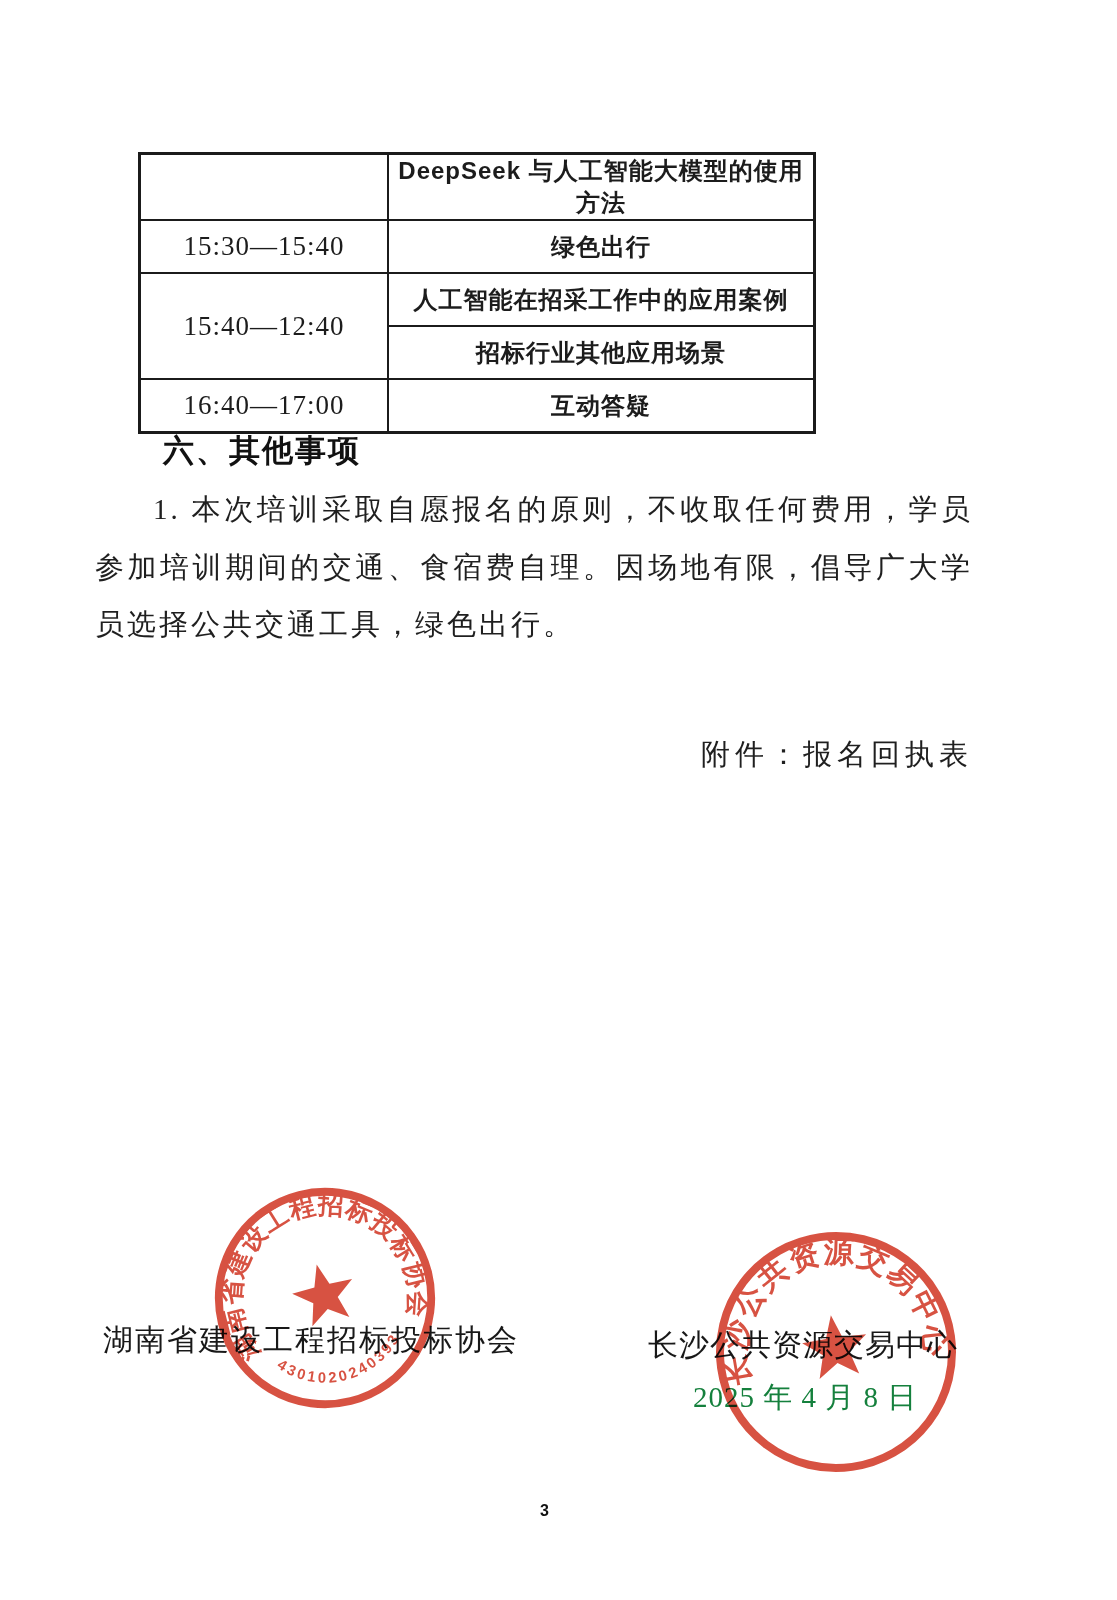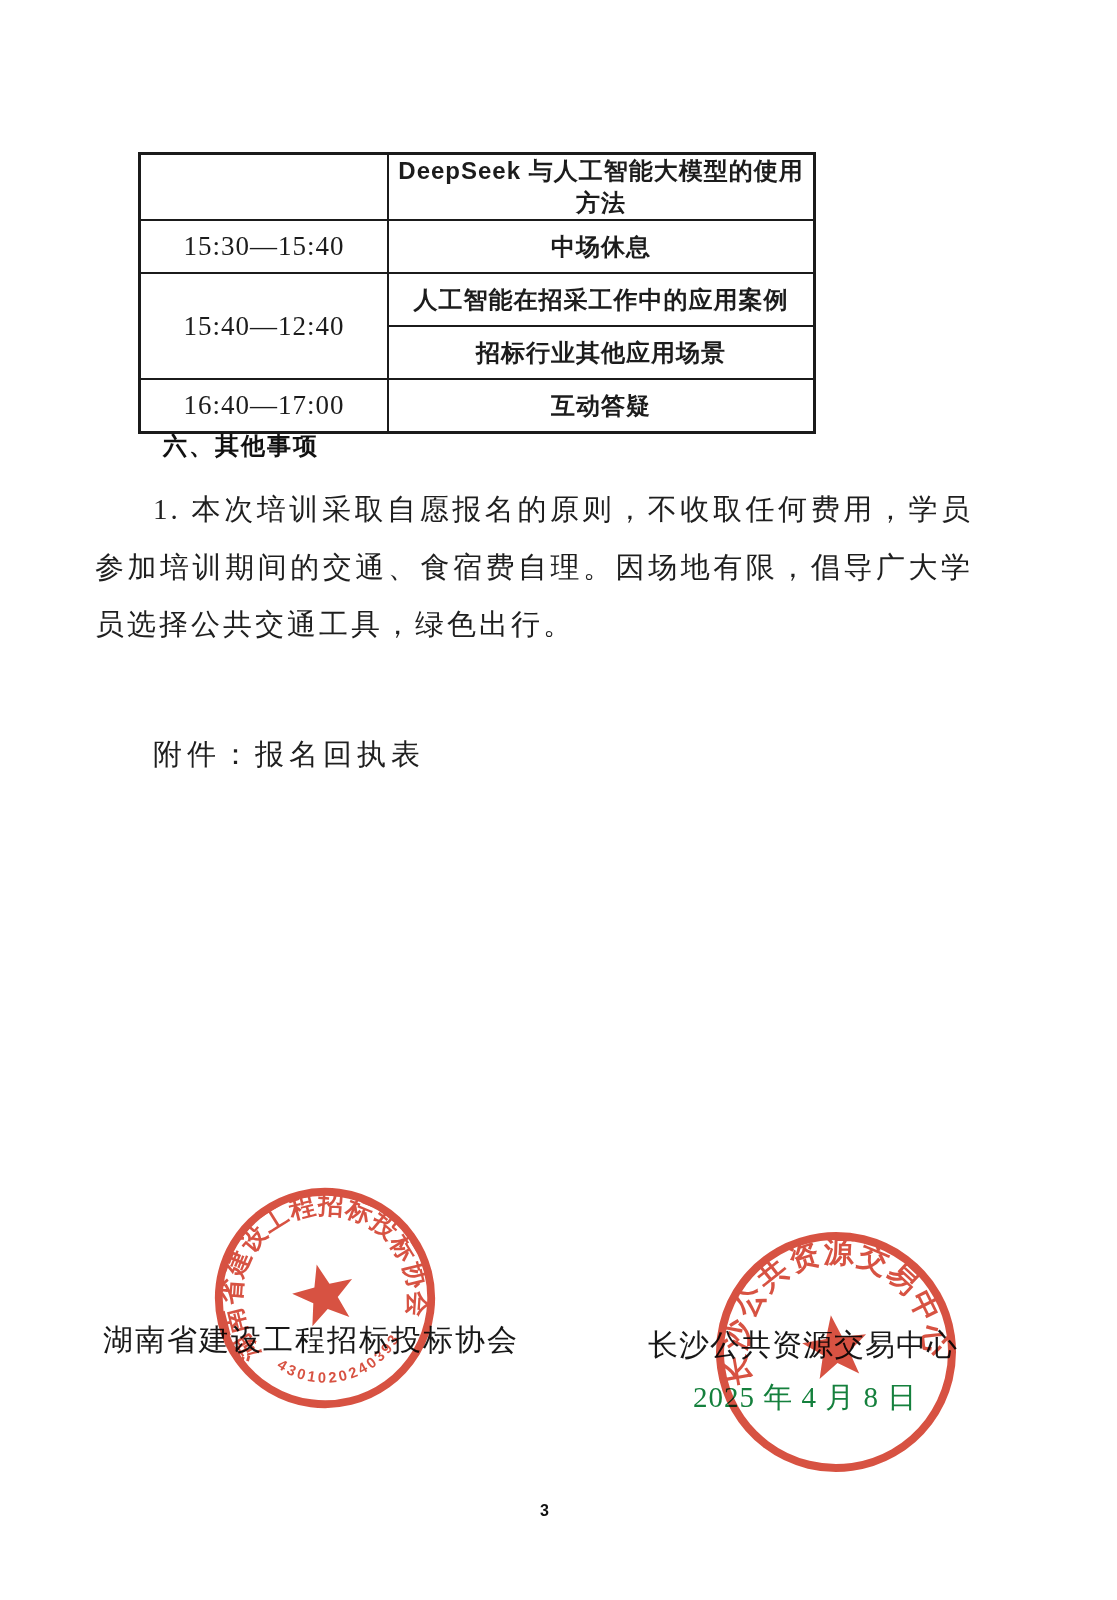--- a/index.html
+++ b/index.html
@@ -24,32 +24,32 @@
     height:51px;
     padding:0 4px;
   }
   .sched{border:3px solid #1b1b1b;}
   .col-time{width:238px;font-family:"Liberation Serif",serif;font-size:27px;letter-spacing:1px;}
   .col-topic{font-family:"Liberation Sans",sans-serif;font-weight:600;font-size:24px;letter-spacing:1px;}
   
   .sec-heading{
     position:absolute;left:163px;top:430px;
     font-family:"Liberation Sans",sans-serif;
-    font-weight:700;font-size:24px;letter-spacing:2px;color:#111;
+    font-weight:700;font-size:31px;letter-spacing:2px;color:#111;
   }
   .bodytext{
     position:absolute;left:95px;top:481px;width:878px;
     font-size:29px;line-height:57.5px;letter-spacing:3px;
     text-align:justify;text-justify:inter-character;
     color:#1f1f1f;
   }
   .bodytext p{margin:0;text-indent:2em;}
   .bodytext p.p2{margin-top:10px;}
   .bodytext p.single{text-align:left;}
-  .bodytext p.attach{margin-top:72px;letter-spacing:5px;text-align:left;}
+  .bodytext p.attach{margin-top:72px;letter-spacing:5px;text-align:right;}
   
   .org{
     position:absolute;
     font-size:30px;letter-spacing:2px;color:#181818;
     white-space:nowrap;
     z-index:2;
   }
   .org-left{left:103px;top:1320px;}
   .org-right{left:648px;top:1325px;letter-spacing:1px;}
   .sig-date{
@@ -76,21 +76,21 @@
 <body>
 
 <table class="sched">
   <tbody>
       <tr>
     <td class="col-time"></td>
     <td class="col-topic">DeepSeek 与人工智能大模型的使用方法</td>
   </tr>
   <tr>
     <td class="col-time">15:30—15:40</td>
-    <td class="col-topic">中场休息</td>
+    <td class="col-topic">绿色出行</td>
   </tr>
   <tr>
     <td class="col-time" rowspan="2">15:40—12:40</td>
     <td class="col-topic">人工智能在招采工作中的应用案例</td>
   </tr>
   <tr>
     <td class="col-topic">招标行业其他应用场景</td>
   </tr>
   <tr>
     <td class="col-time">16:40—17:00</td>

